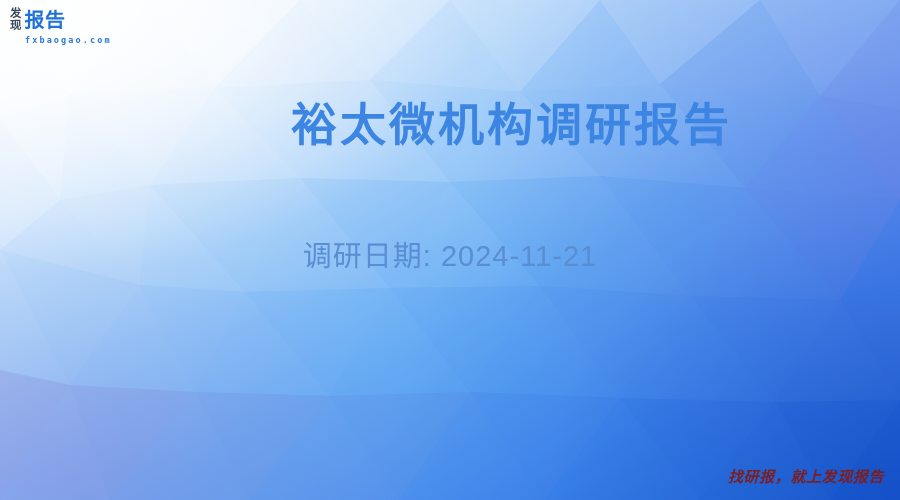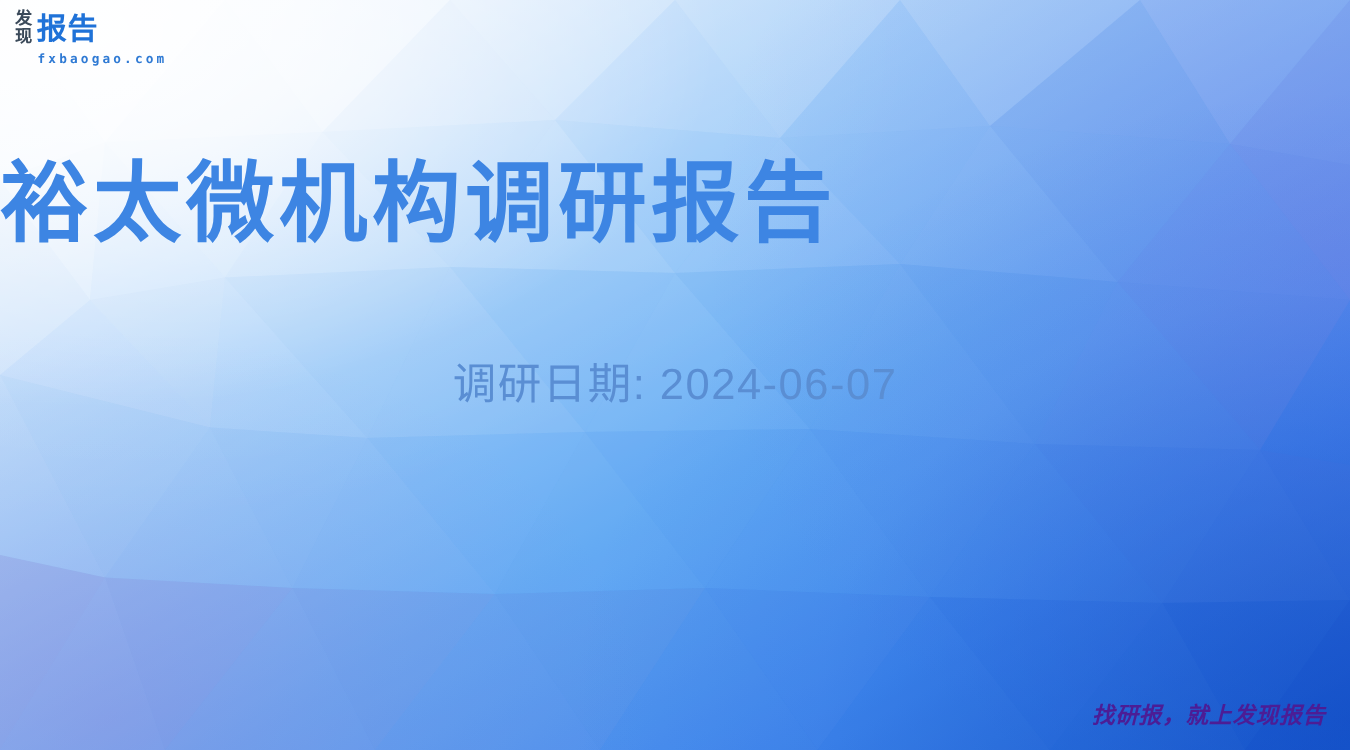--- a/index.html
+++ b/index.html
@@ -98,22 +98,22 @@
     letter-spacing: 2.1px;
     font-family: "DejaVu Sans Mono", "Liberation Mono", monospace;
   }
 
   
   .title {
     position: absolute;
     top: 88px;
     left: 0;
     width: 732px;
-    text-align: left;
-    font-size: 59px;
+    text-align: right;
+    font-size: 46px;
     font-weight: 800;
     letter-spacing: 3px;
     color: #3d85e3;
     z-index: 5;
     white-space: nowrap;
   }
   .subtitle {
     position: absolute;
     top: 232px;
     left: 0;
@@ -128,21 +128,21 @@
   }
 
   
   .footer-tagline {
     position: absolute;
     right: 16px;
     bottom: 14px;
     font-size: 15px;
     font-weight: 700;
     font-style: italic;
-    color: #4c1d95;
+    color: #7f1d1d;
     letter-spacing: 0.6px;
     z-index: 6;
     white-space: nowrap;
   }
 </style>
 </head>
 <body>
 
 <div class="slide">
 
@@ -243,17 +243,17 @@
         <span>发</span>
         <span>现</span>
       </div>
       <div class="logo-main">报告</div>
     </div>
     <div class="logo-url">fxbaogao.com</div>
   </div>
 
   <div class="title">裕太微机构调研报告</div>
 
-  <div class="subtitle">调研日期: 2024-06-07</div>
+  <div class="subtitle">调研日期: 2024-11-21</div>
 
   <div class="footer-tagline">找研报，就上发现报告</div>
 
 </div>
 
 </body></html>

